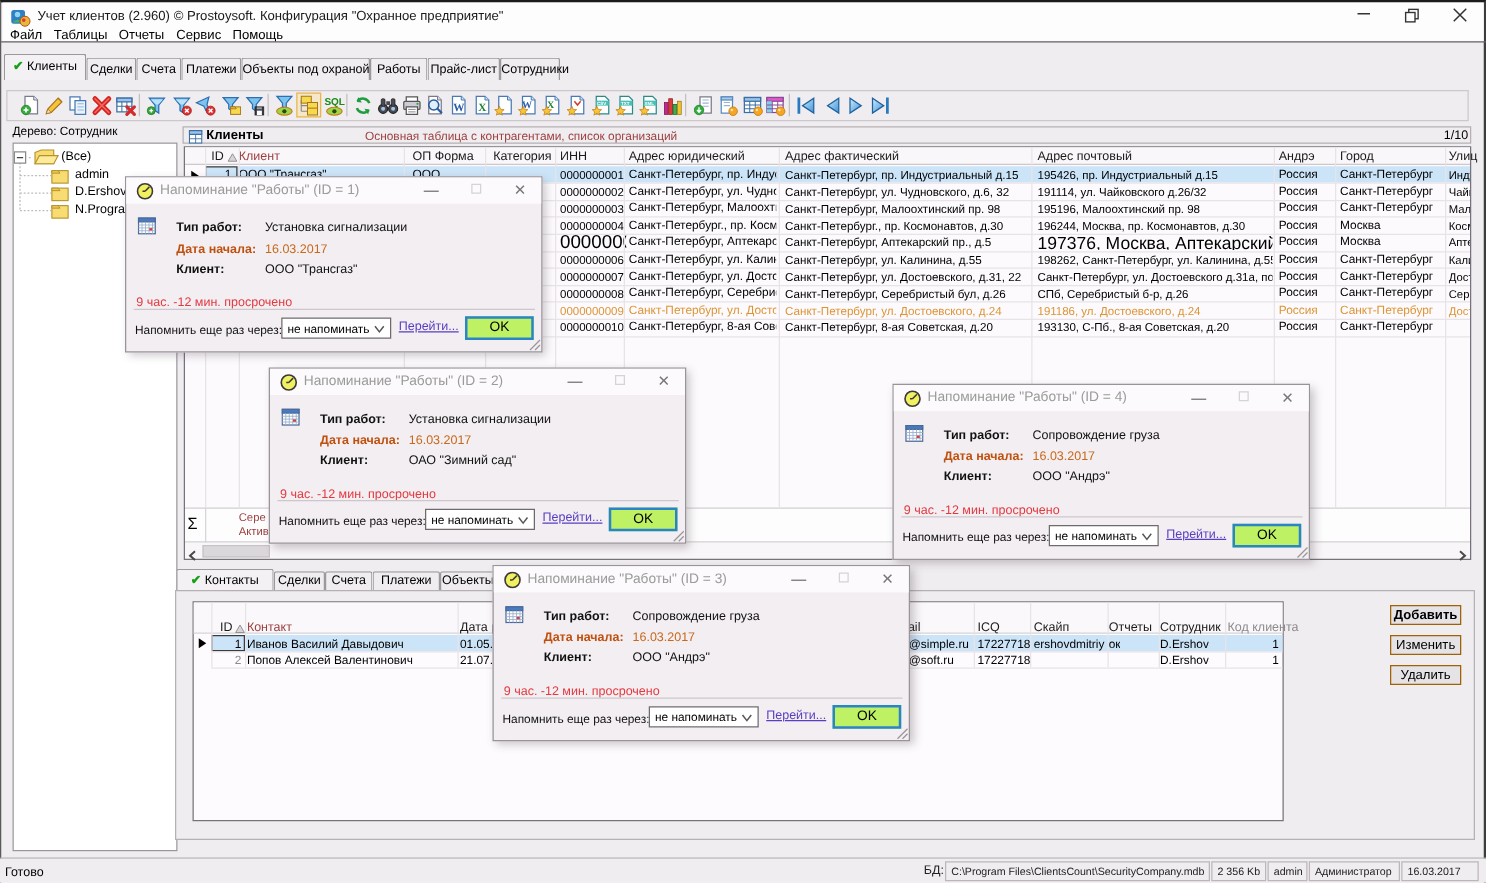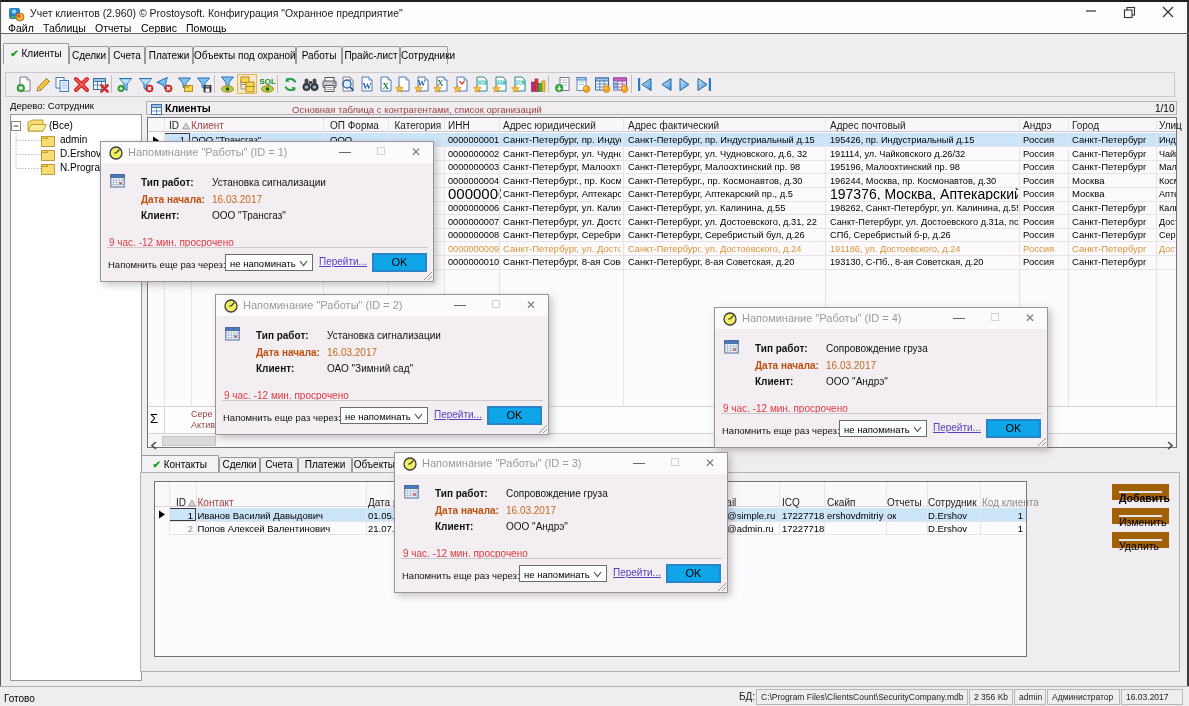--- a/index.html
+++ b/index.html
@@ -8,23 +8,23 @@
 .hdr{font-size:10px;color:#1a1a1a;white-space:nowrap}
 .cell{position:absolute;font-size:9.5px;white-space:nowrap;overflow:hidden;color:#000;line-height:12px}
 .vl{position:absolute;width:1px;background:#e7e3e7}
 .hl{position:absolute;height:1px;background:#e7e3e7}
 .dlg{position:absolute;z-index:20;background:#f2eef1;border:1px solid #98949a;box-shadow:3px 3px 7px rgba(80,70,80,.30)}
 .dti{position:absolute;left:0;top:0;right:0;height:21px;background:#fcfafc}
 .dtt{position:absolute;left:27px;top:4px;font-size:11px;color:#9b9b9b;white-space:nowrap}
 .dlb{position:absolute;font-size:10px;font-weight:bold;color:#111;white-space:nowrap}
 .dlv{position:absolute;font-size:10px;color:#111;white-space:nowrap}
 .combo{position:absolute;background:#fff;border:1px solid #6e6a6e;font-size:9.5px;color:#000}
-.okbtn{position:absolute;border:2px solid #2a85c8;background:#0ea5e9;font-size:11px;color:#000;text-align:center}
+.okbtn{position:absolute;border:2px solid #2a85c8;background:#bef264;font-size:11px;color:#000;text-align:center}
 .tab{position:absolute;background:#f0edf0;border:1px solid #9c989c;border-bottom:none;border-radius:2px 2px 0 0;font-size:10px;color:#000;white-space:nowrap;text-align:center}
-.btn{position:absolute;width:57px;height:16px;background:#e6e3e6;border:7px solid #a16207;font-size:10.5px;line-height:14px;color:#000}
+.btn{position:absolute;width:57px;height:16px;background:#e6e3e6;border:1px solid #a16207;font-size:10.5px;text-align:center;line-height:14px;color:#000}
 .sbcell{position:absolute;border:1px solid #bab6ba;font-size:8.5px;color:#222;white-space:nowrap;line-height:15px;padding-left:4px;height:16px;overflow:hidden}
 </style></head><body>
 <div class="win"></div>
 
 <div class="a" style="left:2px;top:2px;width:1185px;height:31px;background:#fefdfe"></div>
 <svg class="a" style="left:8px;top:6px" width="17" height="17" viewBox="0 0 17 17">
 <rect x="1" y="2" width="11" height="11" rx="2" fill="#2f7fc4"></rect>
 <circle cx="6" cy="5.5" r="2.2" fill="#8fd4f2"></circle>
 <path d="M2 12 Q6 7.5 10 12 Z" fill="#46b05a"></path>
 <circle cx="12" cy="11" r="4" fill="#e8b83c" stroke="#b05010" stroke-width="0.8"></circle>
@@ -475,21 +475,21 @@
 <div class="cell" style="left:368px;top:509.5px;">01.05.1975</div>
 <div class="cell" style="left:727px;top:509.5px;">@simple.ru</div>
 <div class="cell" style="left:782px;top:509.5px;">17227718</div>
 <div class="cell" style="left:827px;top:509.5px;">ershovdmitriy</div>
 <div class="cell" style="left:887px;top:509.5px;">ок</div>
 <div class="cell" style="left:928px;top:509.5px;">D.Ershov</div>
 <div class="cell" style="left:1003px;top:509.5px;width:20px;text-align:right;">1</div>
 <div class="cell" style="left:173px;top:522.5px;width:20px;text-align:right;color:#8e8a8e">2</div>
 <div class="cell" style="left:197.5px;top:522.5px;color:#000">Попов Алексей Валентинович</div>
 <div class="cell" style="left:368px;top:522.5px;color:#000">21.07.1980</div>
-<div class="cell" style="left:727px;top:522.5px;color:#000">@admin.ru</div>
+<div class="cell" style="left:727px;top:522.5px;color:#000">@soft.ru</div>
 <div class="cell" style="left:782px;top:522.5px;color:#000">17227718</div>
 <div class="cell" style="left:928px;top:522.5px;color:#000">D.Ershov</div>
 <div class="cell" style="left:1003px;top:522.5px;width:20px;text-align:right;color:#000">1</div>
 <div class="vl" style="left:168.5px;top:482px;height:51.5px"></div>
 <div class="vl" style="left:195.5px;top:482px;height:51.5px"></div>
 <div class="vl" style="left:365.5px;top:482px;height:51.5px"></div>
 <div class="vl" style="left:724px;top:482px;height:51.5px"></div>
 <div class="vl" style="left:779px;top:482px;height:51.5px"></div>
 <div class="vl" style="left:823.5px;top:482px;height:51.5px"></div>
 <div class="vl" style="left:885.5px;top:482px;height:51.5px"></div>

